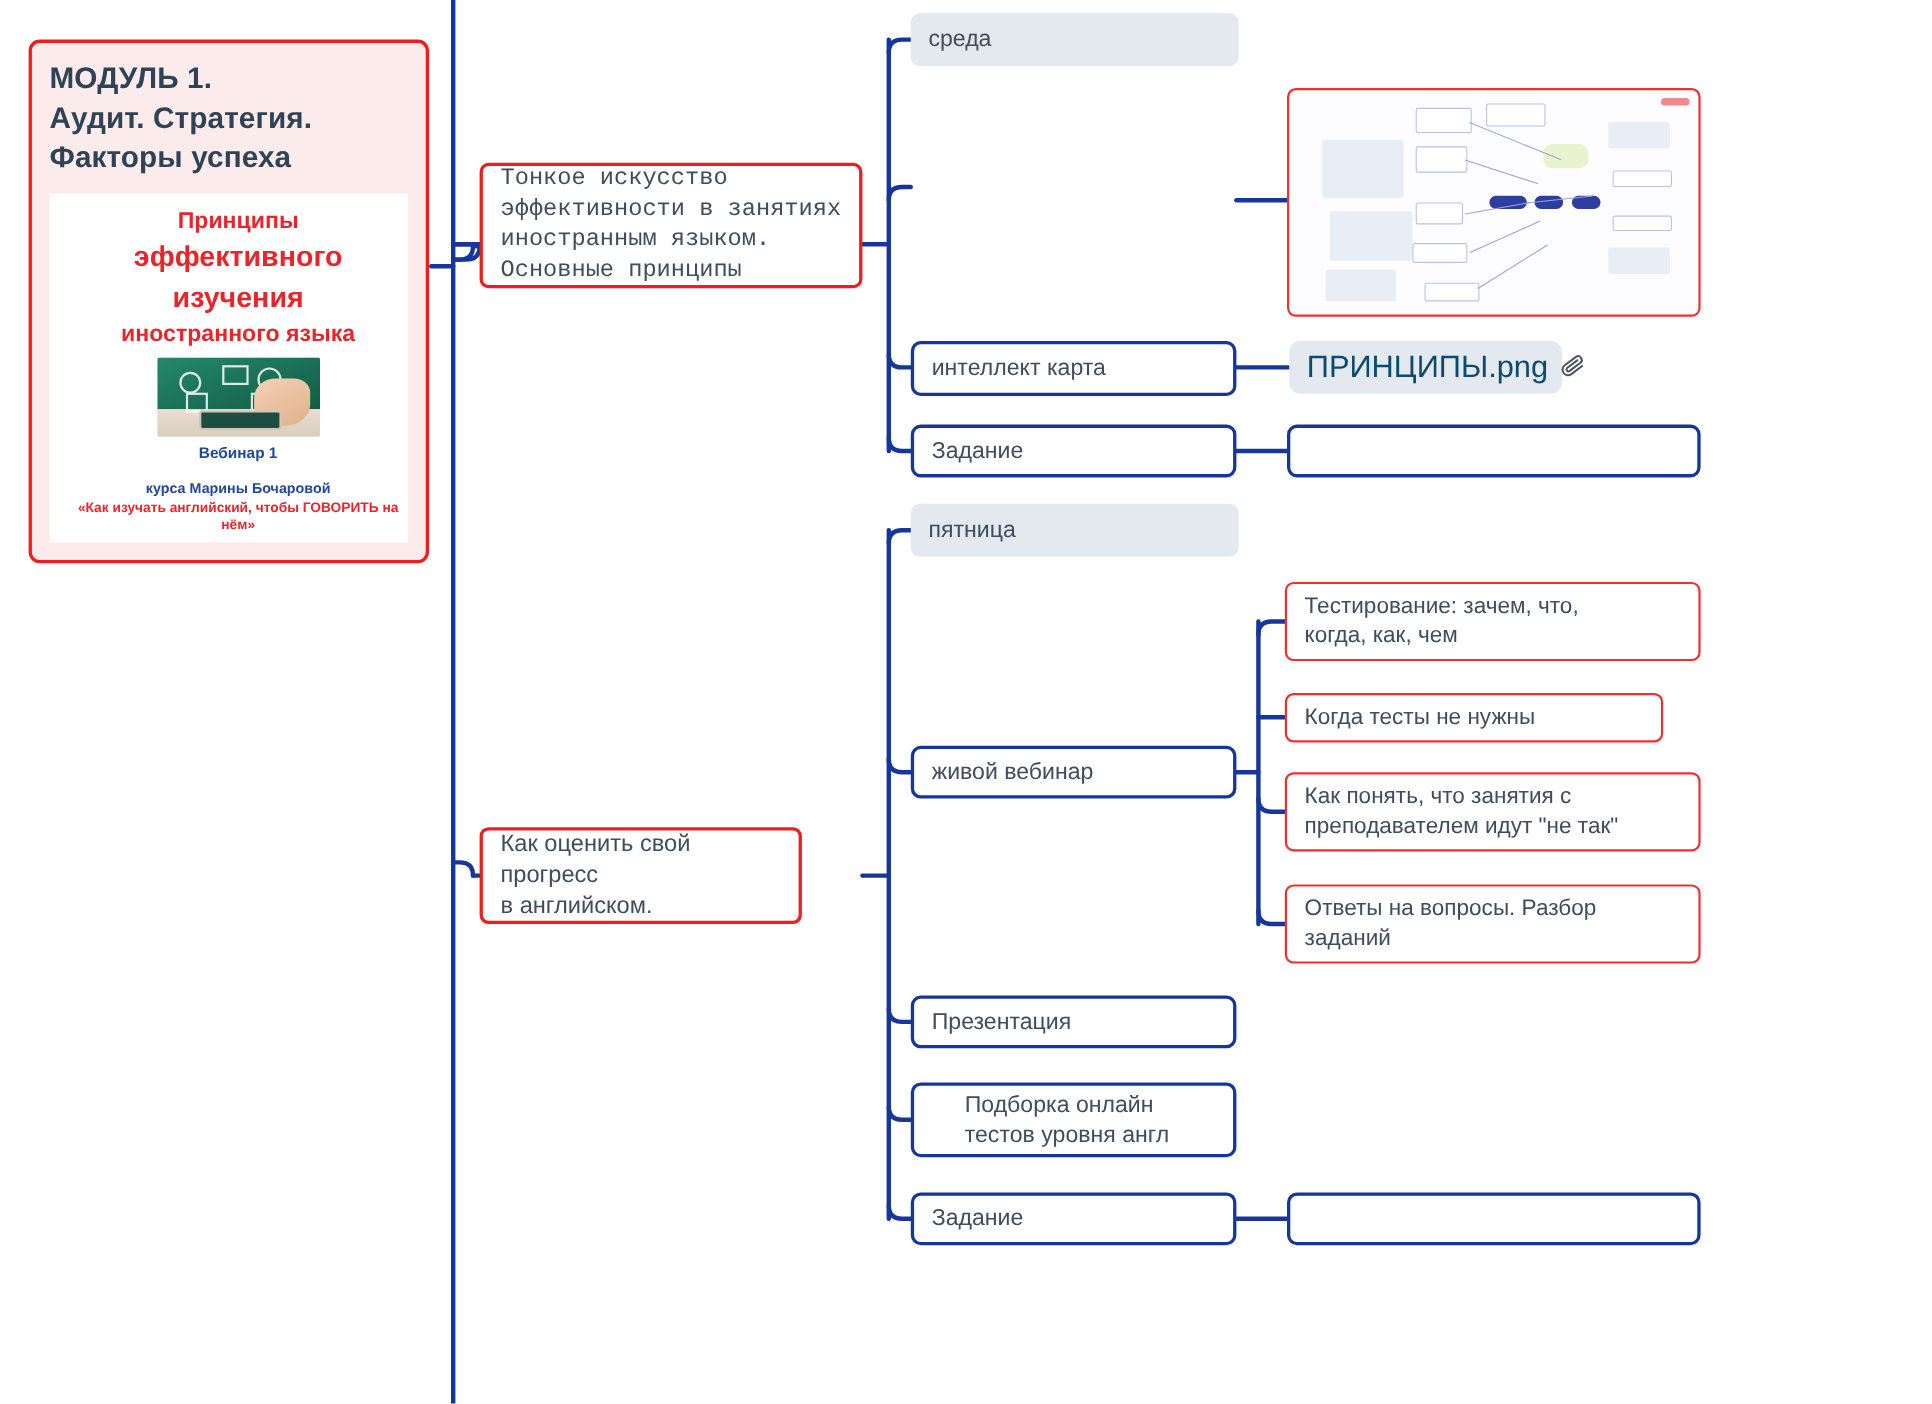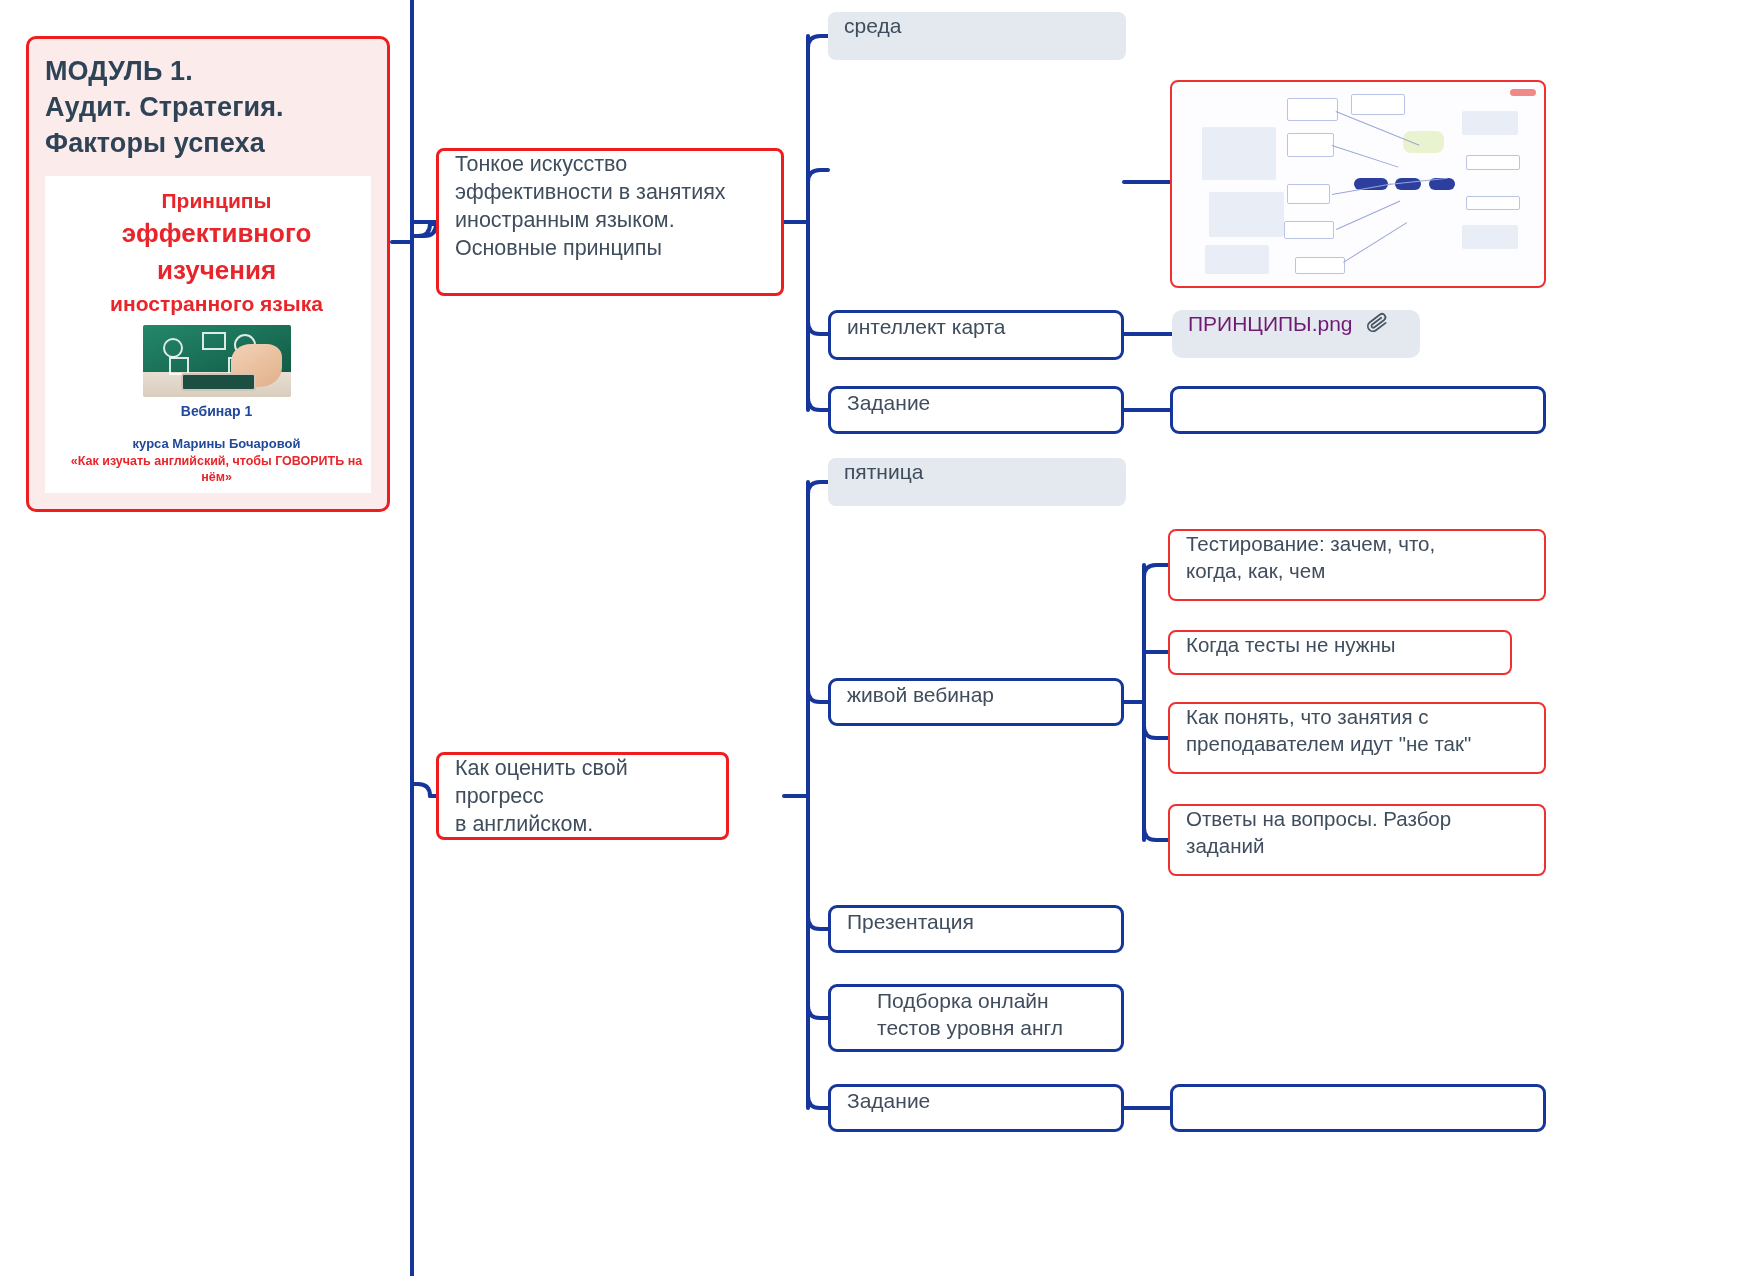--- a/index.html
+++ b/index.html
@@ -54,21 +54,21 @@
   .pic-hand{position:absolute;right:6%;top:26%;width:34%;height:60%;
     background:linear-gradient(150deg,#f3d2b6,#e0b089);border-radius:40% 30% 45% 35%;}
   .pic-ico{position:absolute;border:2px solid rgba(255,255,255,.85);}
   .slide-web{font-size:14px;font-weight:bold;color:#20499a;margin-top:4px;}
   .slide-course{font-size:13px;font-weight:bold;color:#20499a;margin-top:17px;}
   .slide-quote{font-size:12.5px;font-weight:bold;color:#e8252a;margin-top:3px;line-height:1.25;}
 
   
   .node{
     position:absolute;box-sizing:border-box;
-    display:flex;
+    display:flex;align-items:center;
     border-radius:9px;
     background:#ffffff;
   }
   .node .txt{
     font-size:21px;line-height:1.3;color:#3f4d5c;
     padding:0 16px;width:100%;
     white-space:pre-line;
   }
   .node.branch{border:3px solid #ef1d1d;border-radius:8px;}
   .node.branch .txt{font-size:21.5px;color:#3f4d5c;}
@@ -76,21 +76,21 @@
   .node.leafred{border:2px solid #ef3030;border-radius:8px;}
   .node.leafred .txt{font-size:20.5px;}
   .node.day{
     background:#e3e9ef;border:none;border-radius:8px;
   }
   .node.day .txt{font-size:21px;color:#3f4d5c;}
   .node.chip{
     background:#e3e9ef;border:none;border-radius:10px;
     justify-content:flex-start;
   }
-  .node.chip .txt{font-size:21px;color:#701a75;padding-right:6px;width:auto;}
+  .node.chip .txt{font-size:28px;color:#0c4a6e;padding-right:6px;width:auto;}
   .clip{
     font-size:23px;color:#4a5560;margin-left:4px;line-height:1;
     transform:rotate(8deg);display:inline-block;
   }
   .node.empty{border:3px solid #16369c;background:#fff;}
   .node.thumb{
     border:2px solid #ef3030;border-radius:8px;background:#fdfdff;
     overflow:hidden;padding:0;
   }
   .thumb-inner{position:absolute;inset:0;}
@@ -202,21 +202,21 @@
         <div class="pic-ico" style="left:58%;top:44%;width:20px;height:14px;"></div>
         <div class="pic-hand"></div>
         <div class="pic-tab"></div>
       </div>
       <div class="slide-web">Вебинар 1</div>
       <div class="slide-course">курса Марины Бочаровой</div>
       <div class="slide-quote">«Как изучать английский, чтобы ГОВОРИТЬ на нём»</div>
     </div>
   </div>
 
-  <div class="node branch" style="left:436px;top:148px;width:348px;height:148px;">
+  <div class="node branch" style="left:436px;top:148px;width:348px;height:114px;font-family:Liberation Mono, monospace;">
     <div class="txt">Тонкое искусство
 эффективности в занятиях
 иностранным языком.
 Основные принципы</div>
   </div>
 
   <div class="node branch" style="left:436px;top:752px;width:293px;height:88px;">
     <div class="txt">Как оценить свой прогресс
 в английском.</div>
   </div>

